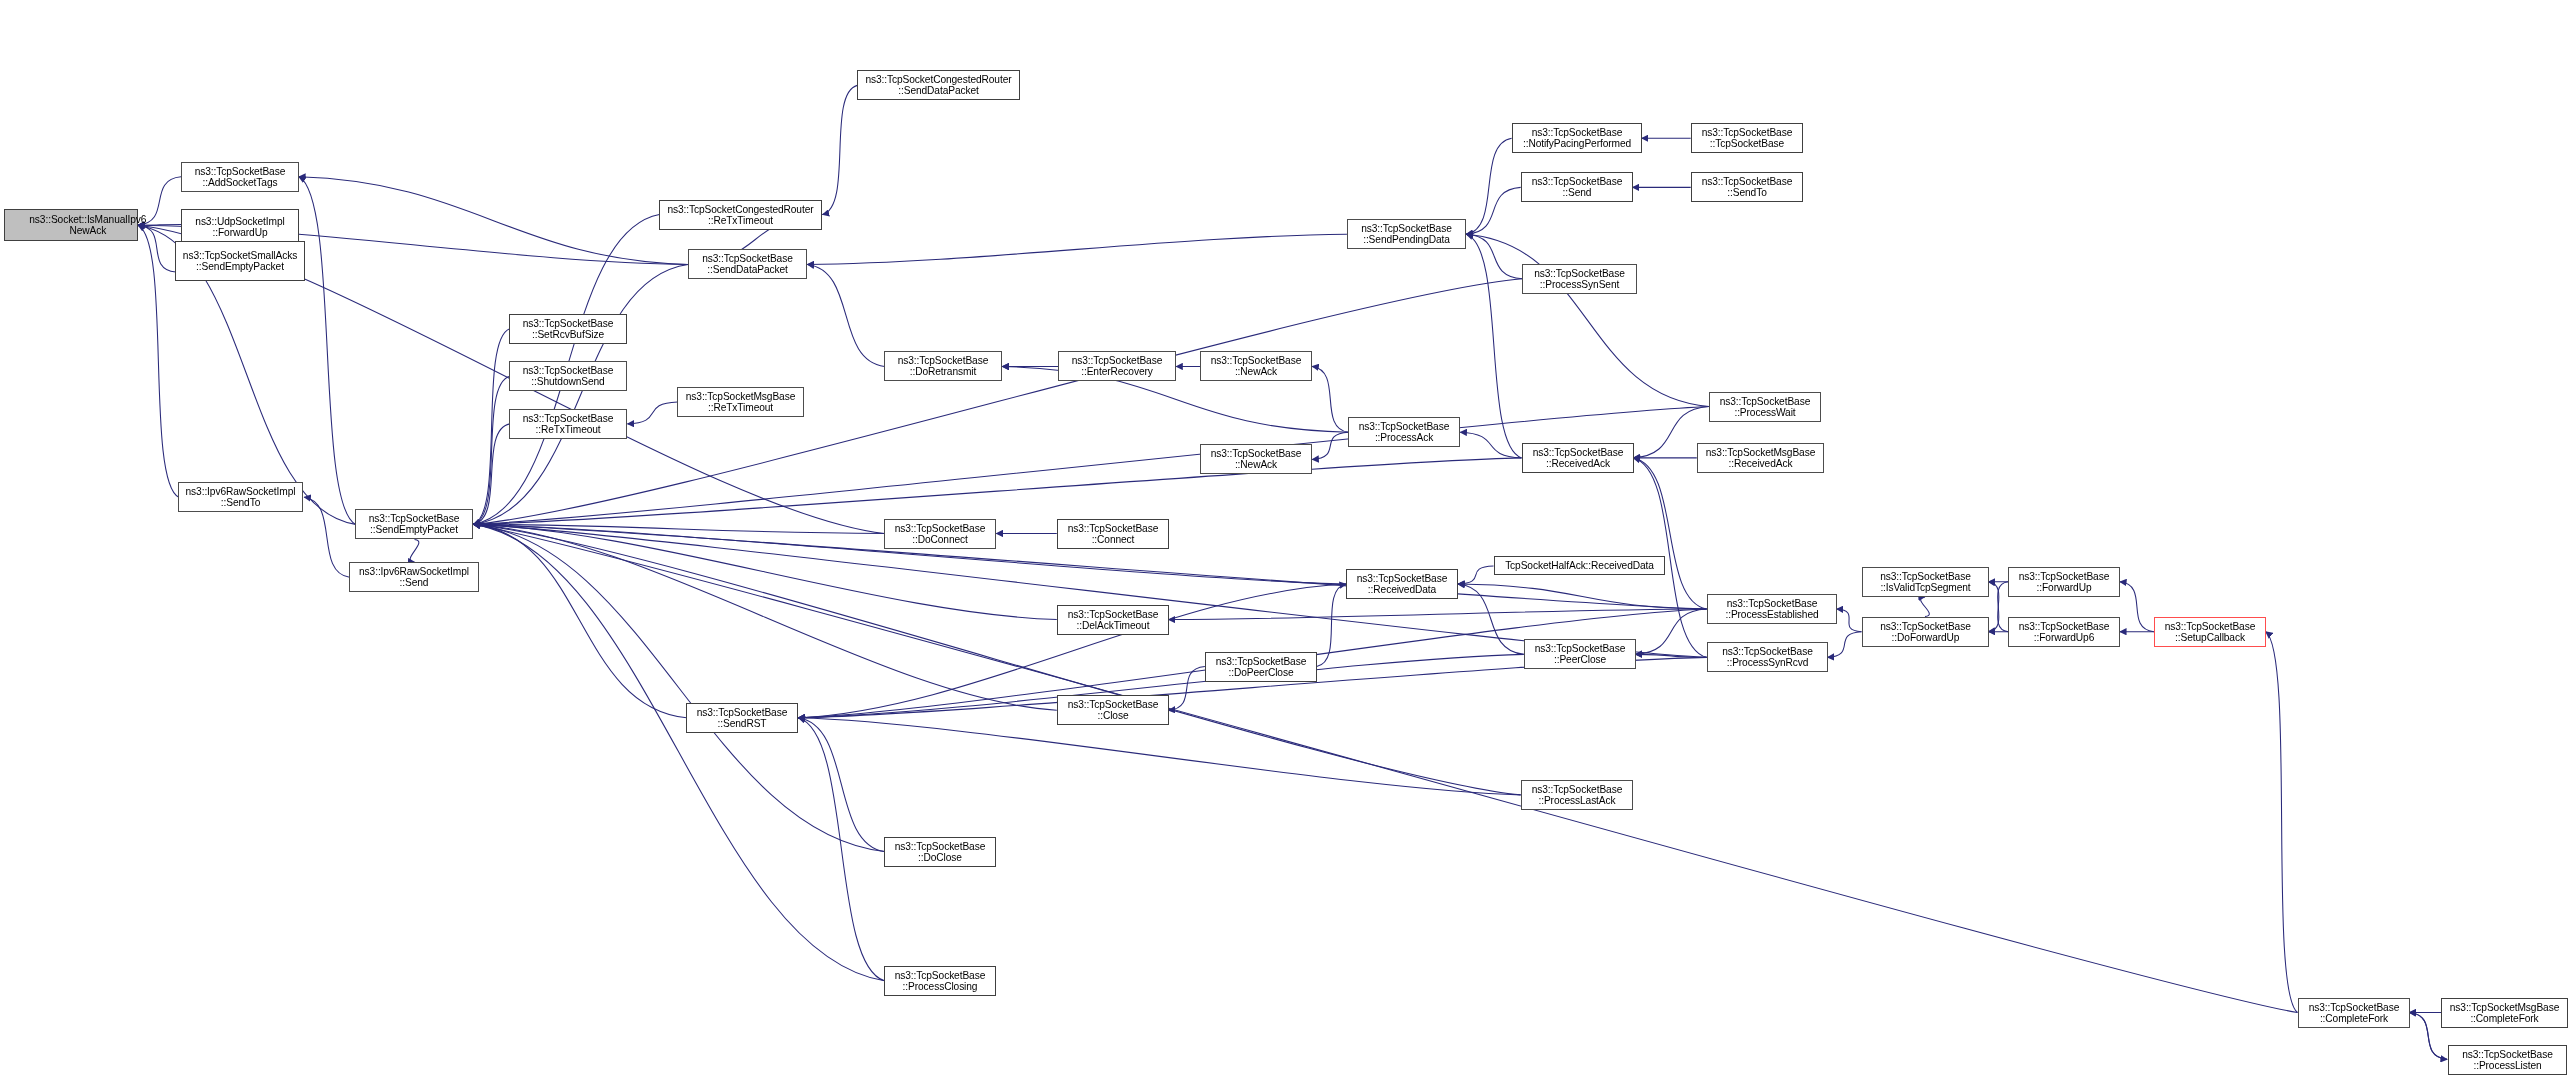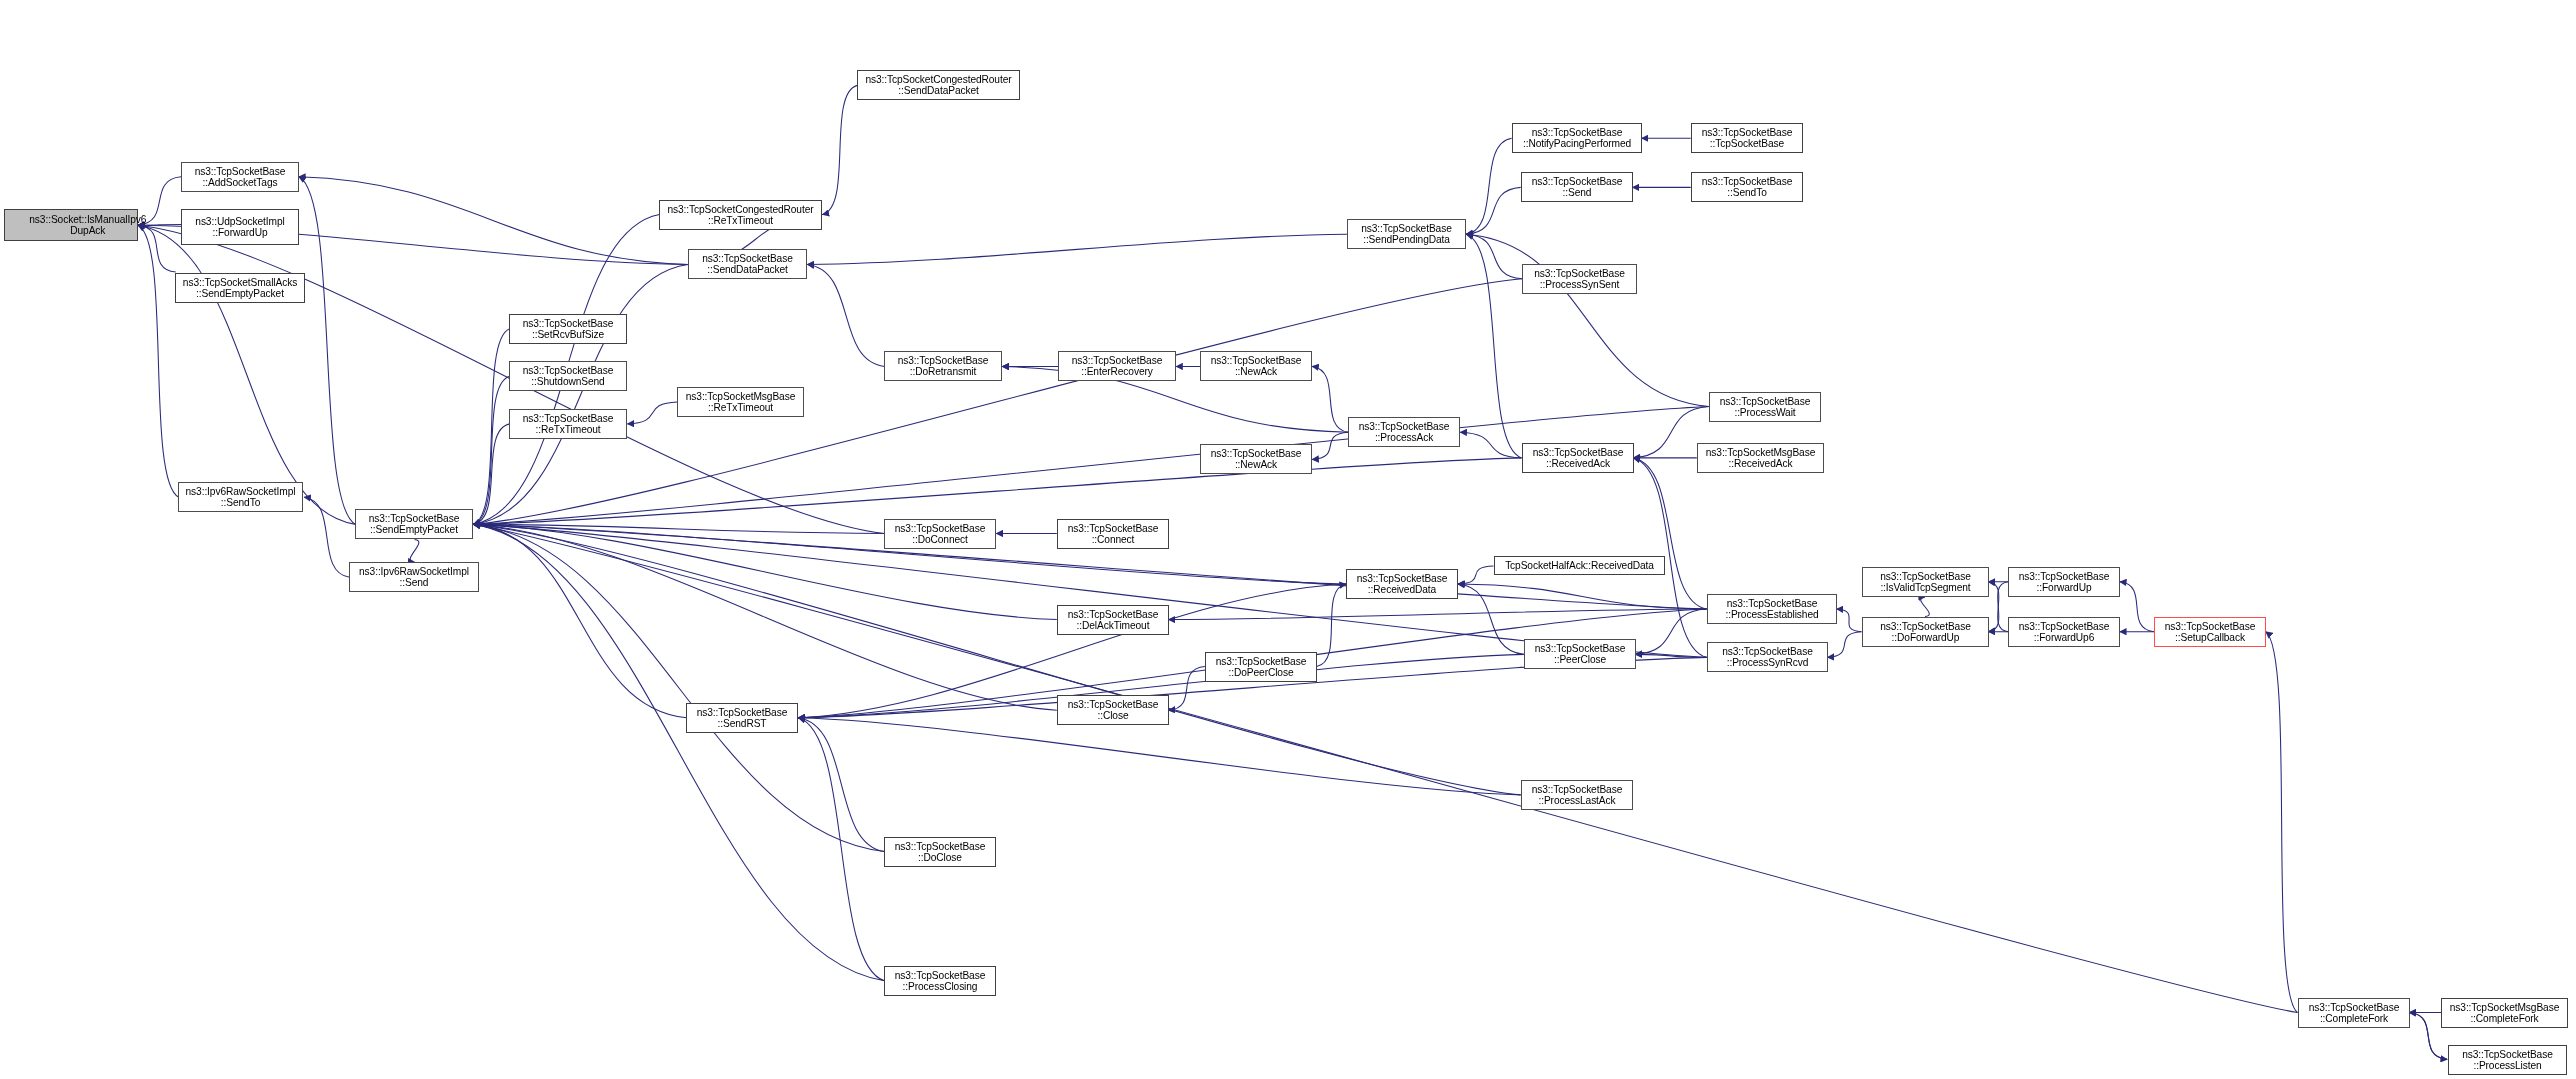--- a/index.html
+++ b/index.html
@@ -125,31 +125,31 @@
         <path d="M 2013 606 C 1783 611.28, 856 688.72, 626 694" marker-end="url(#arrow)"></path>
         <path d="M 1781 773 C 1551 768.26, 856 698.74, 626 694" marker-end="url(#arrow)"></path>
         <path d="M 1170 706 C 940 681.52, 412 322.48, 182 298" marker-end="url(#arrow)"></path>
         <path d="M 470 694 C 320.4 670.24, 331.6 321.76, 182 298" marker-end="url(#arrow)"></path>
         <path d="M 910 350 C 680 346.88, 412 301.12, 182 298" marker-end="url(#arrow)"></path>
       </g>
   </svg>
   <div id="node-layer">
       <div class="node root" style="left: 3.8px; top: 209px; width: 134px; height: 32px;">
         <span class="ln">ns3::Socket::IsManualIpv6</span>
-        <span class="ln">DupAck</span>
+        <span class="ln">NewAck</span>
       </div>
       <div class="node thick" style="left: 181px; top: 162px; width: 118px; height: 30px;">
         <span class="ln">ns3::TcpSocketBase</span>
         <span class="ln">::AddSocketTags</span>
       </div>
       <div class="node" style="left: 181px; top: 209px; width: 118px; height: 36px;">
         <span class="ln">ns3::UdpSocketImpl</span>
         <span class="ln">::ForwardUp</span>
       </div>
-      <div class="node" style="left: 175px; top: 273px; width: 130px; height: 30px;">
+      <div class="node" style="left: 175px; top: 241px; width: 130px; height: 40px;">
         <span class="ln">ns3::TcpSocketSmallAcks</span>
         <span class="ln">::SendEmptyPacket</span>
       </div>
       <div class="node thick" style="left: 178px; top: 482px; width: 125px; height: 30px;">
         <span class="ln">ns3::Ipv6RawSocketImpl</span>
         <span class="ln">::SendTo</span>
       </div>
       <div class="node thick" style="left: 355px; top: 509px; width: 118px; height: 30px;">
         <span class="ln">ns3::TcpSocketBase</span>
         <span class="ln">::SendEmptyPacket</span>

